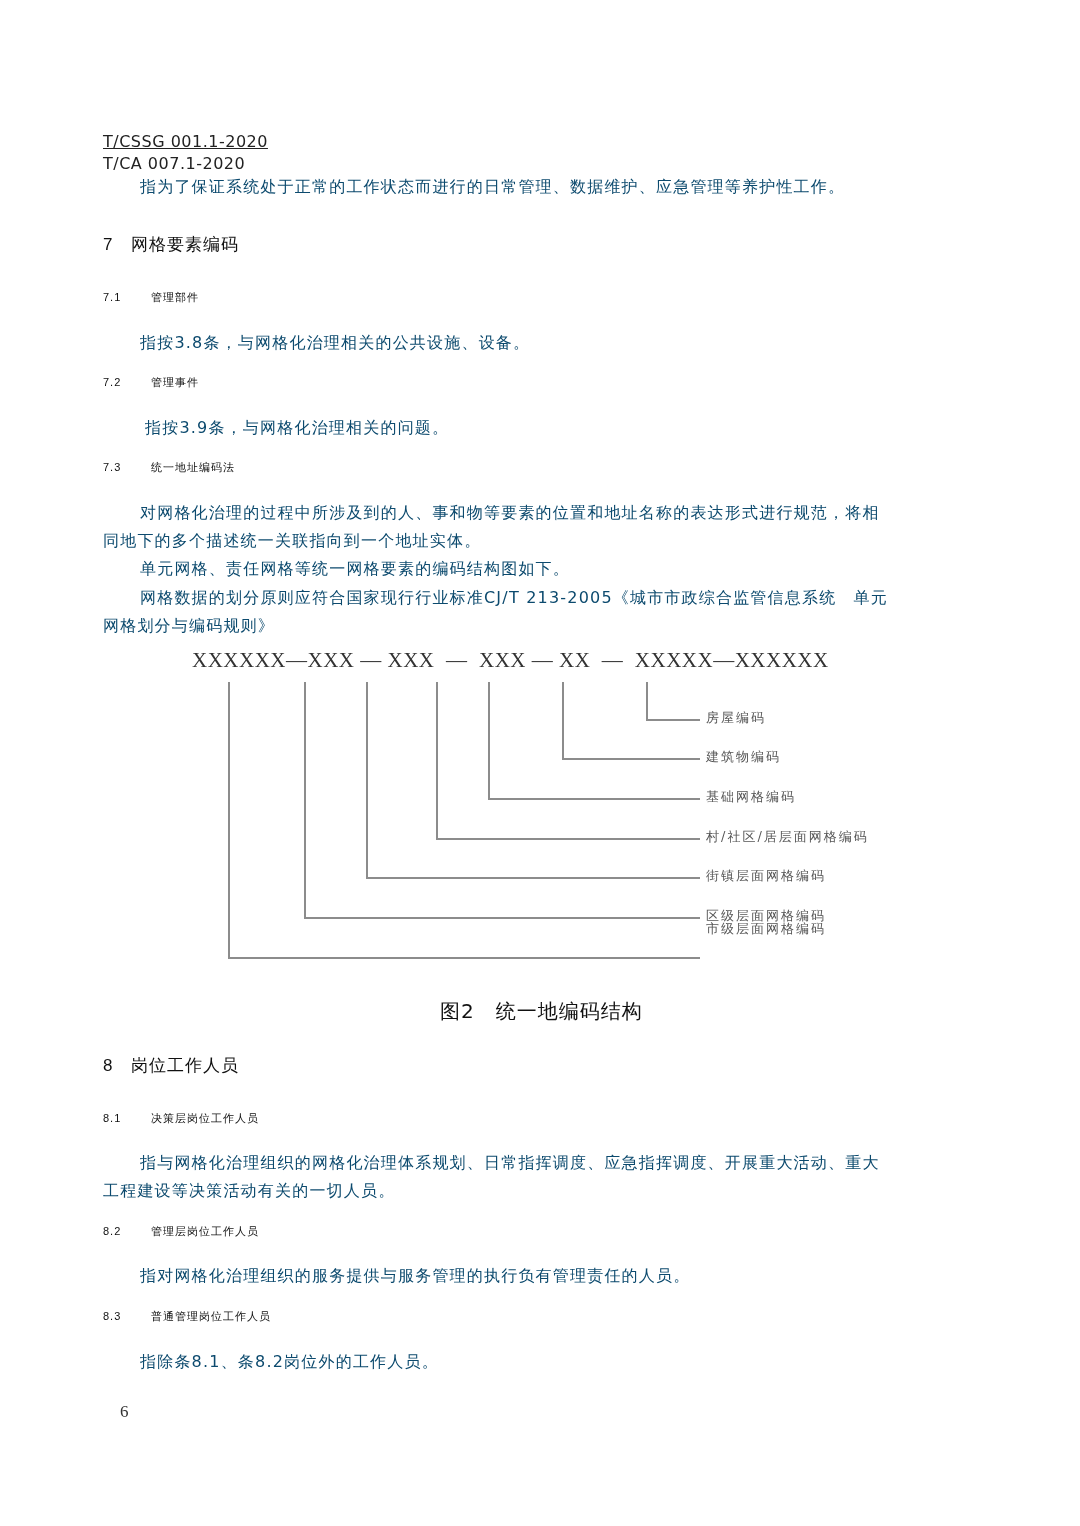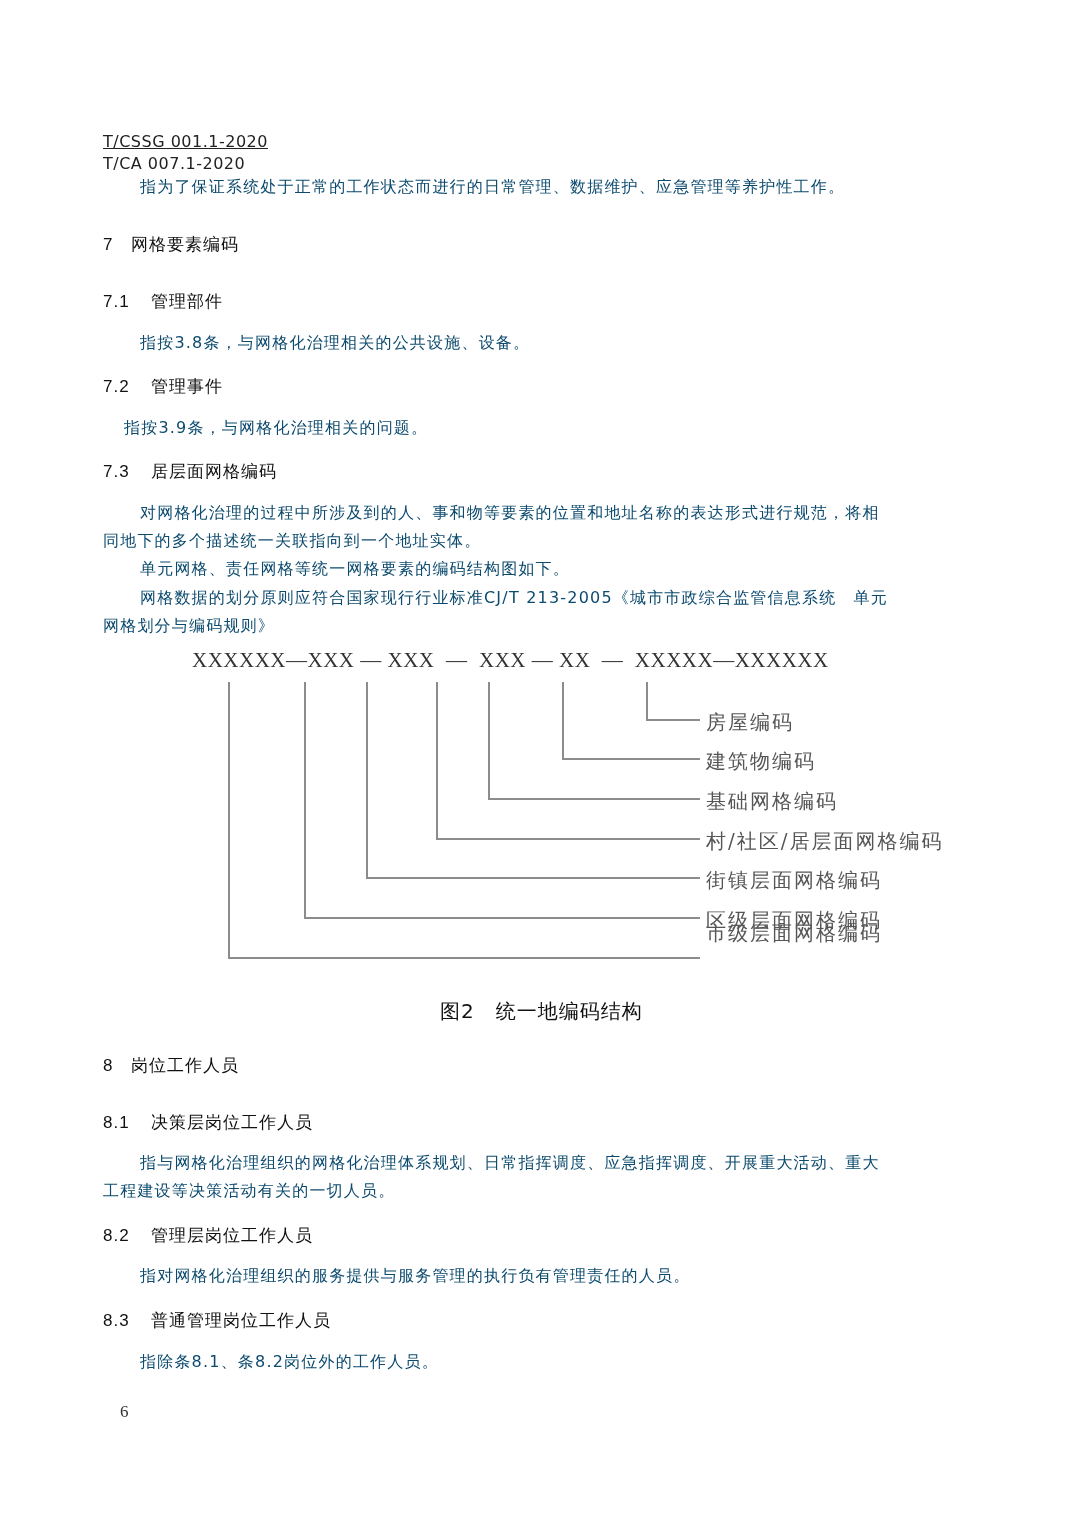--- a/index.html
+++ b/index.html
@@ -2,24 +2,24 @@
 <html><head>
   <meta charset="utf-8">
   <style>
     html, body { margin: 0; padding: 0; background: #ffffff; }
     body { width: 1080px; height: 1526px; position: relative; overflow: hidden;
            font-family: "DejaVu Sans", "Liberation Sans", sans-serif; color: #1a1a1a; }
     .abs { position: absolute; white-space: nowrap; }
     .std { font-size: 16px; letter-spacing: 0.5px; color: #222; }
     .body-text { font-size: 16px; color: #0c4a6e; letter-spacing: 1.2px; }
     .h1 { font-size: 17px; color: #111; letter-spacing: 1px; }
-    .h2 { font-size: 17px; color: #111; letter-spacing: 1px; }
+    .h2 { font-size: 11px; color: #111; letter-spacing: 1px; }
     .num { display: inline-block; font-family: "Liberation Sans", sans-serif; }
     .code-str { font-family: "Liberation Serif", serif; font-size: 21px; color: #333; letter-spacing: 0.5px; }
-    .diag-label { font-family: "DejaVu Serif", serif; font-size: 20px; color: #555; letter-spacing: 2px; }
+    .diag-label { font-family: "DejaVu Serif", serif; font-size: 13px; color: #555; letter-spacing: 2px; }
     .caption { font-size: 20px; color: #111; letter-spacing: 1px; }
     .pnum { font-family: "Liberation Serif", serif; font-size: 17px; color: #333; }
     .line { position: absolute; background: #8c8c8c; }
   </style>
 </head>
 <body>
 
 <div class="abs std" style="left:103px;top:132px;text-decoration:underline;">T/CSSG 001.1-2020</div>
 <div class="abs std" style="left:103px;top:154px;">T/CA 007.1-2020</div>
 <div class="abs body-text" style="left:140px;top:177px;">指为了保证系统处于正常的工作状态而进行的日常管理、数据维护、应急管理等养护性工作。</div>
@@ -29,24 +29,24 @@
 </div>
 
 <div class="abs h2" style="left:103px;top:290px;">
   <span class="num" style="width:48px;">7.1</span><span>管理部件</span>
 </div>
 <div class="abs body-text" style="left:140px;top:333px;">指按3.8条，与网格化治理相关的公共设施、设备。</div>
 
 <div class="abs h2" style="left:103px;top:375px;">
   <span class="num" style="width:48px;">7.2</span><span>管理事件</span>
 </div>
-<div class="abs body-text" style="left:124px;top:418px;">指按3.9条，与网格化治理相关的问题。</div>
+<div class="abs body-text" style="left:145px;top:418px;">指按3.9条，与网格化治理相关的问题。</div>
 
 <div class="abs h2" style="left:103px;top:460px;">
-  <span class="num" style="width:48px;">7.3</span><span>居层面网格编码</span>
+  <span class="num" style="width:48px;">7.3</span><span>统一地址编码法</span>
 </div>
 <div class="abs body-text" style="left:140px;top:503px;">对网格化治理的过程中所涉及到的人、事和物等要素的位置和地址名称的表达形式进行规范，将相</div>
 <div class="abs body-text" style="left:103px;top:531px;">同地下的多个描述统一关联指向到一个地址实体。</div>
 <div class="abs body-text" style="left:140px;top:559px;">单元网格、责任网格等统一网格要素的编码结构图如下。</div>
 <div class="abs body-text" style="left:140px;top:588px;">网格数据的划分原则应符合国家现行行业标准CJ/T 213-2005《城市市政综合监管信息系统　单元</div>
 <div class="abs body-text" style="left:103px;top:616px;">网格划分与编码规则》</div>
 
 <div>
   <div class="abs code-str" style="left:192px;top:648px;white-space:pre;">XXXXXX—XXX — XXX  —  XXX — XX  —  XXXXX—XXXXXX</div>
 

